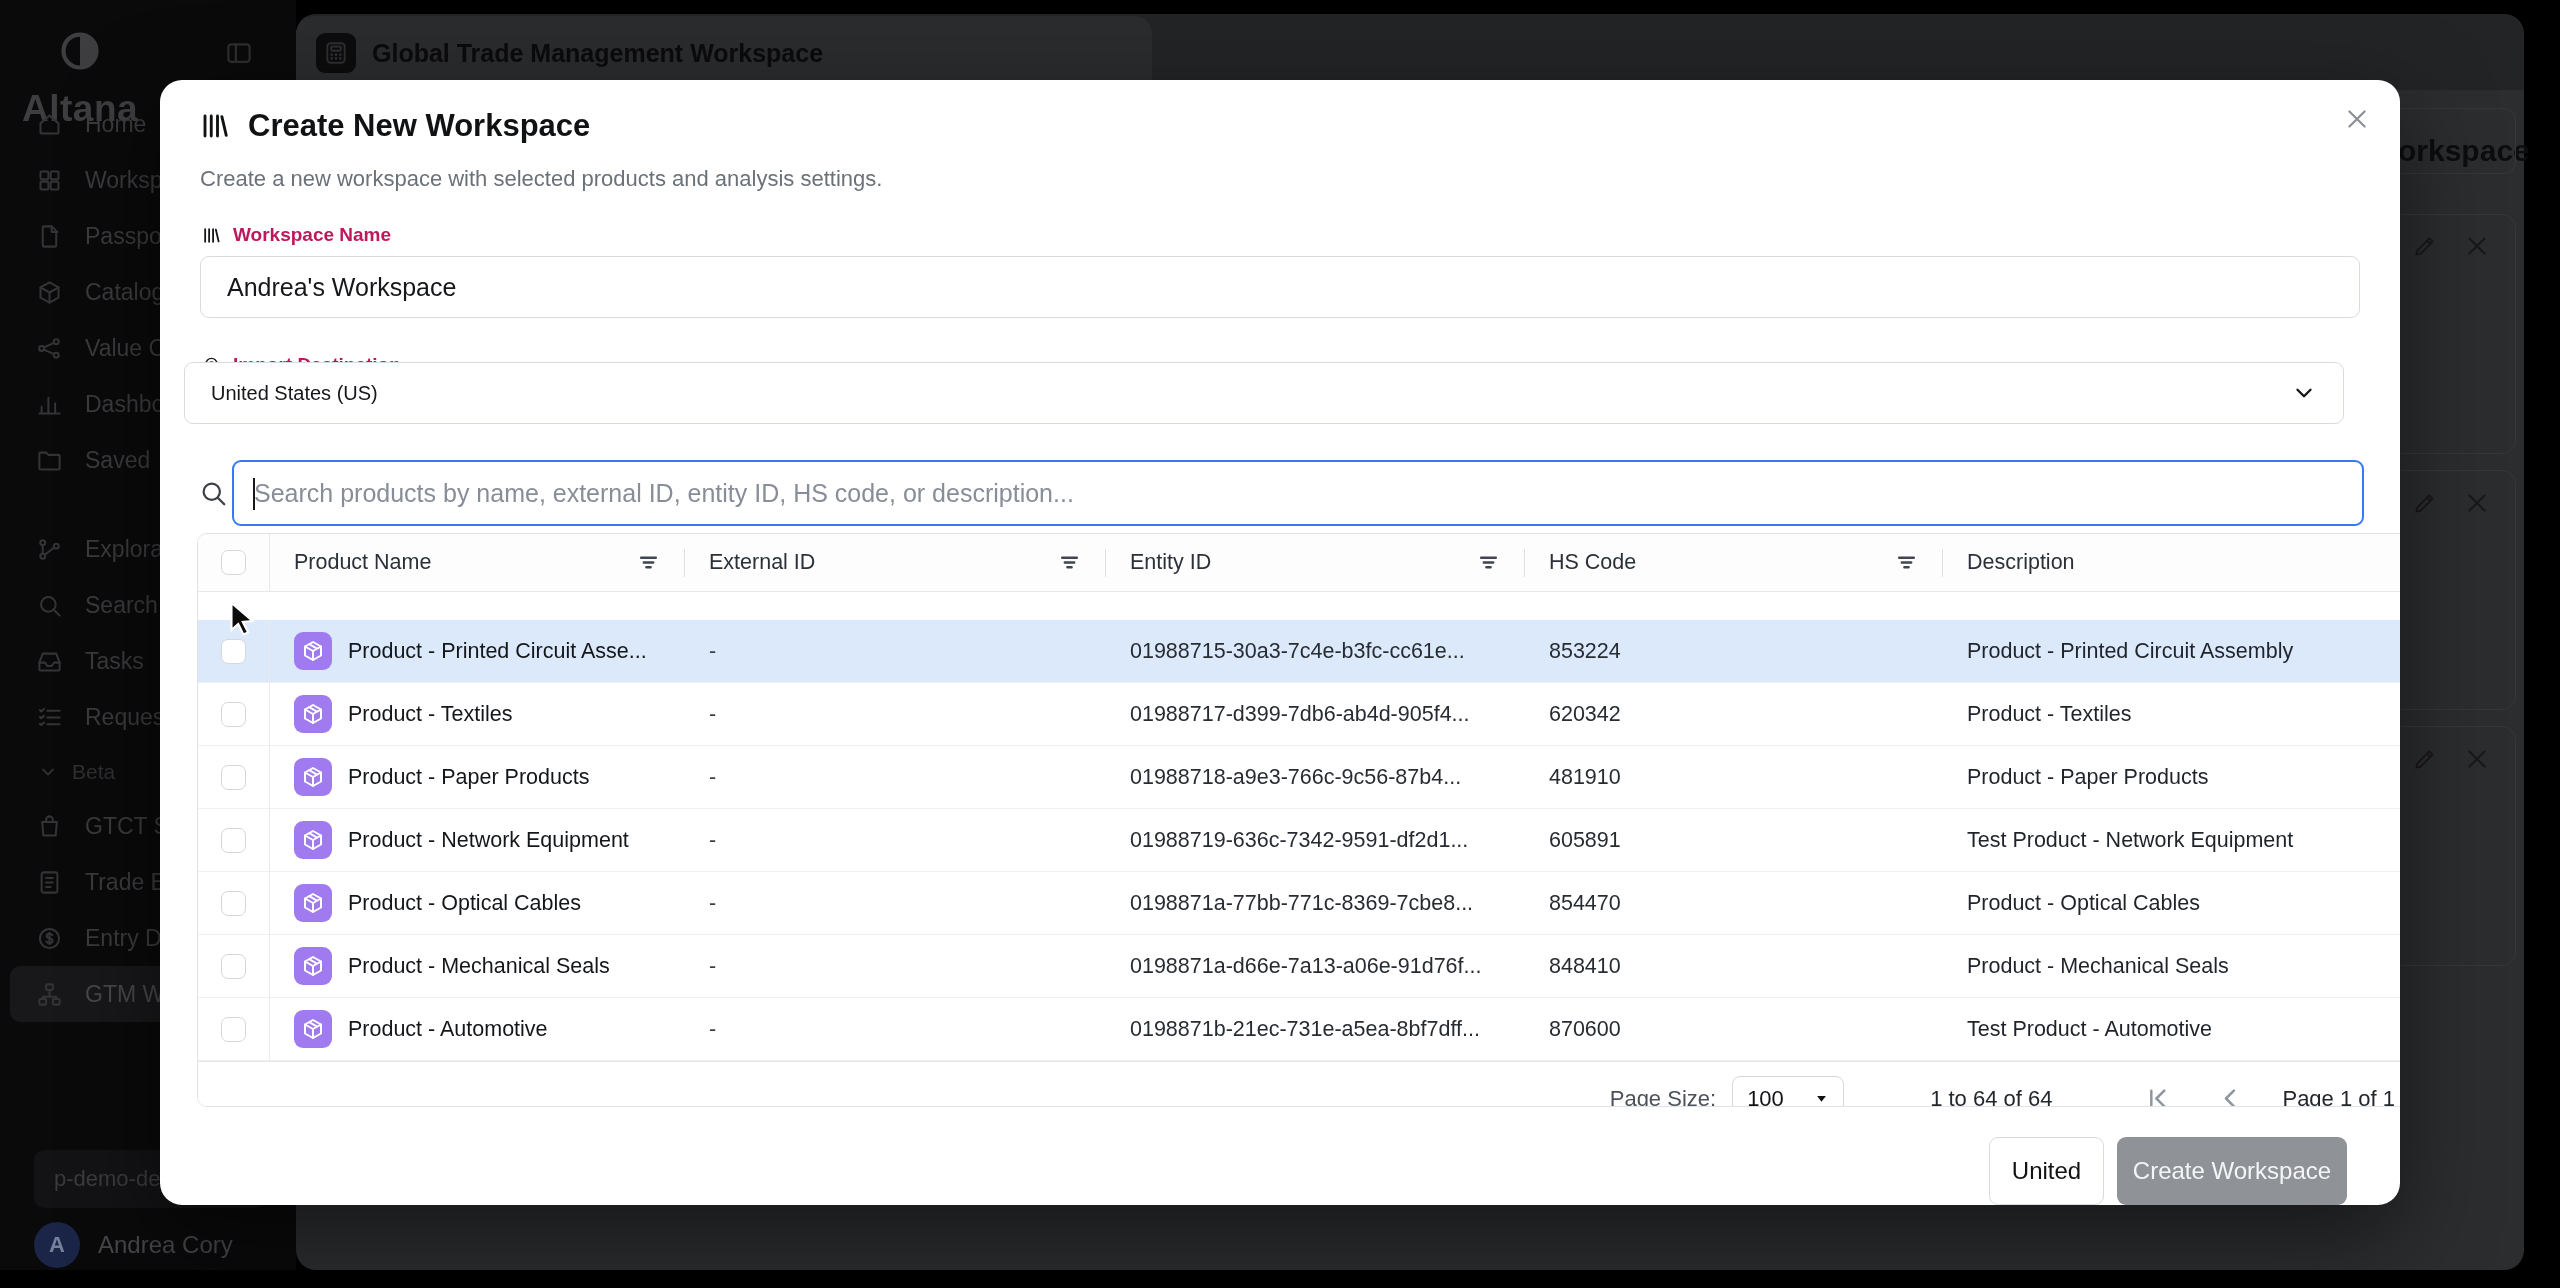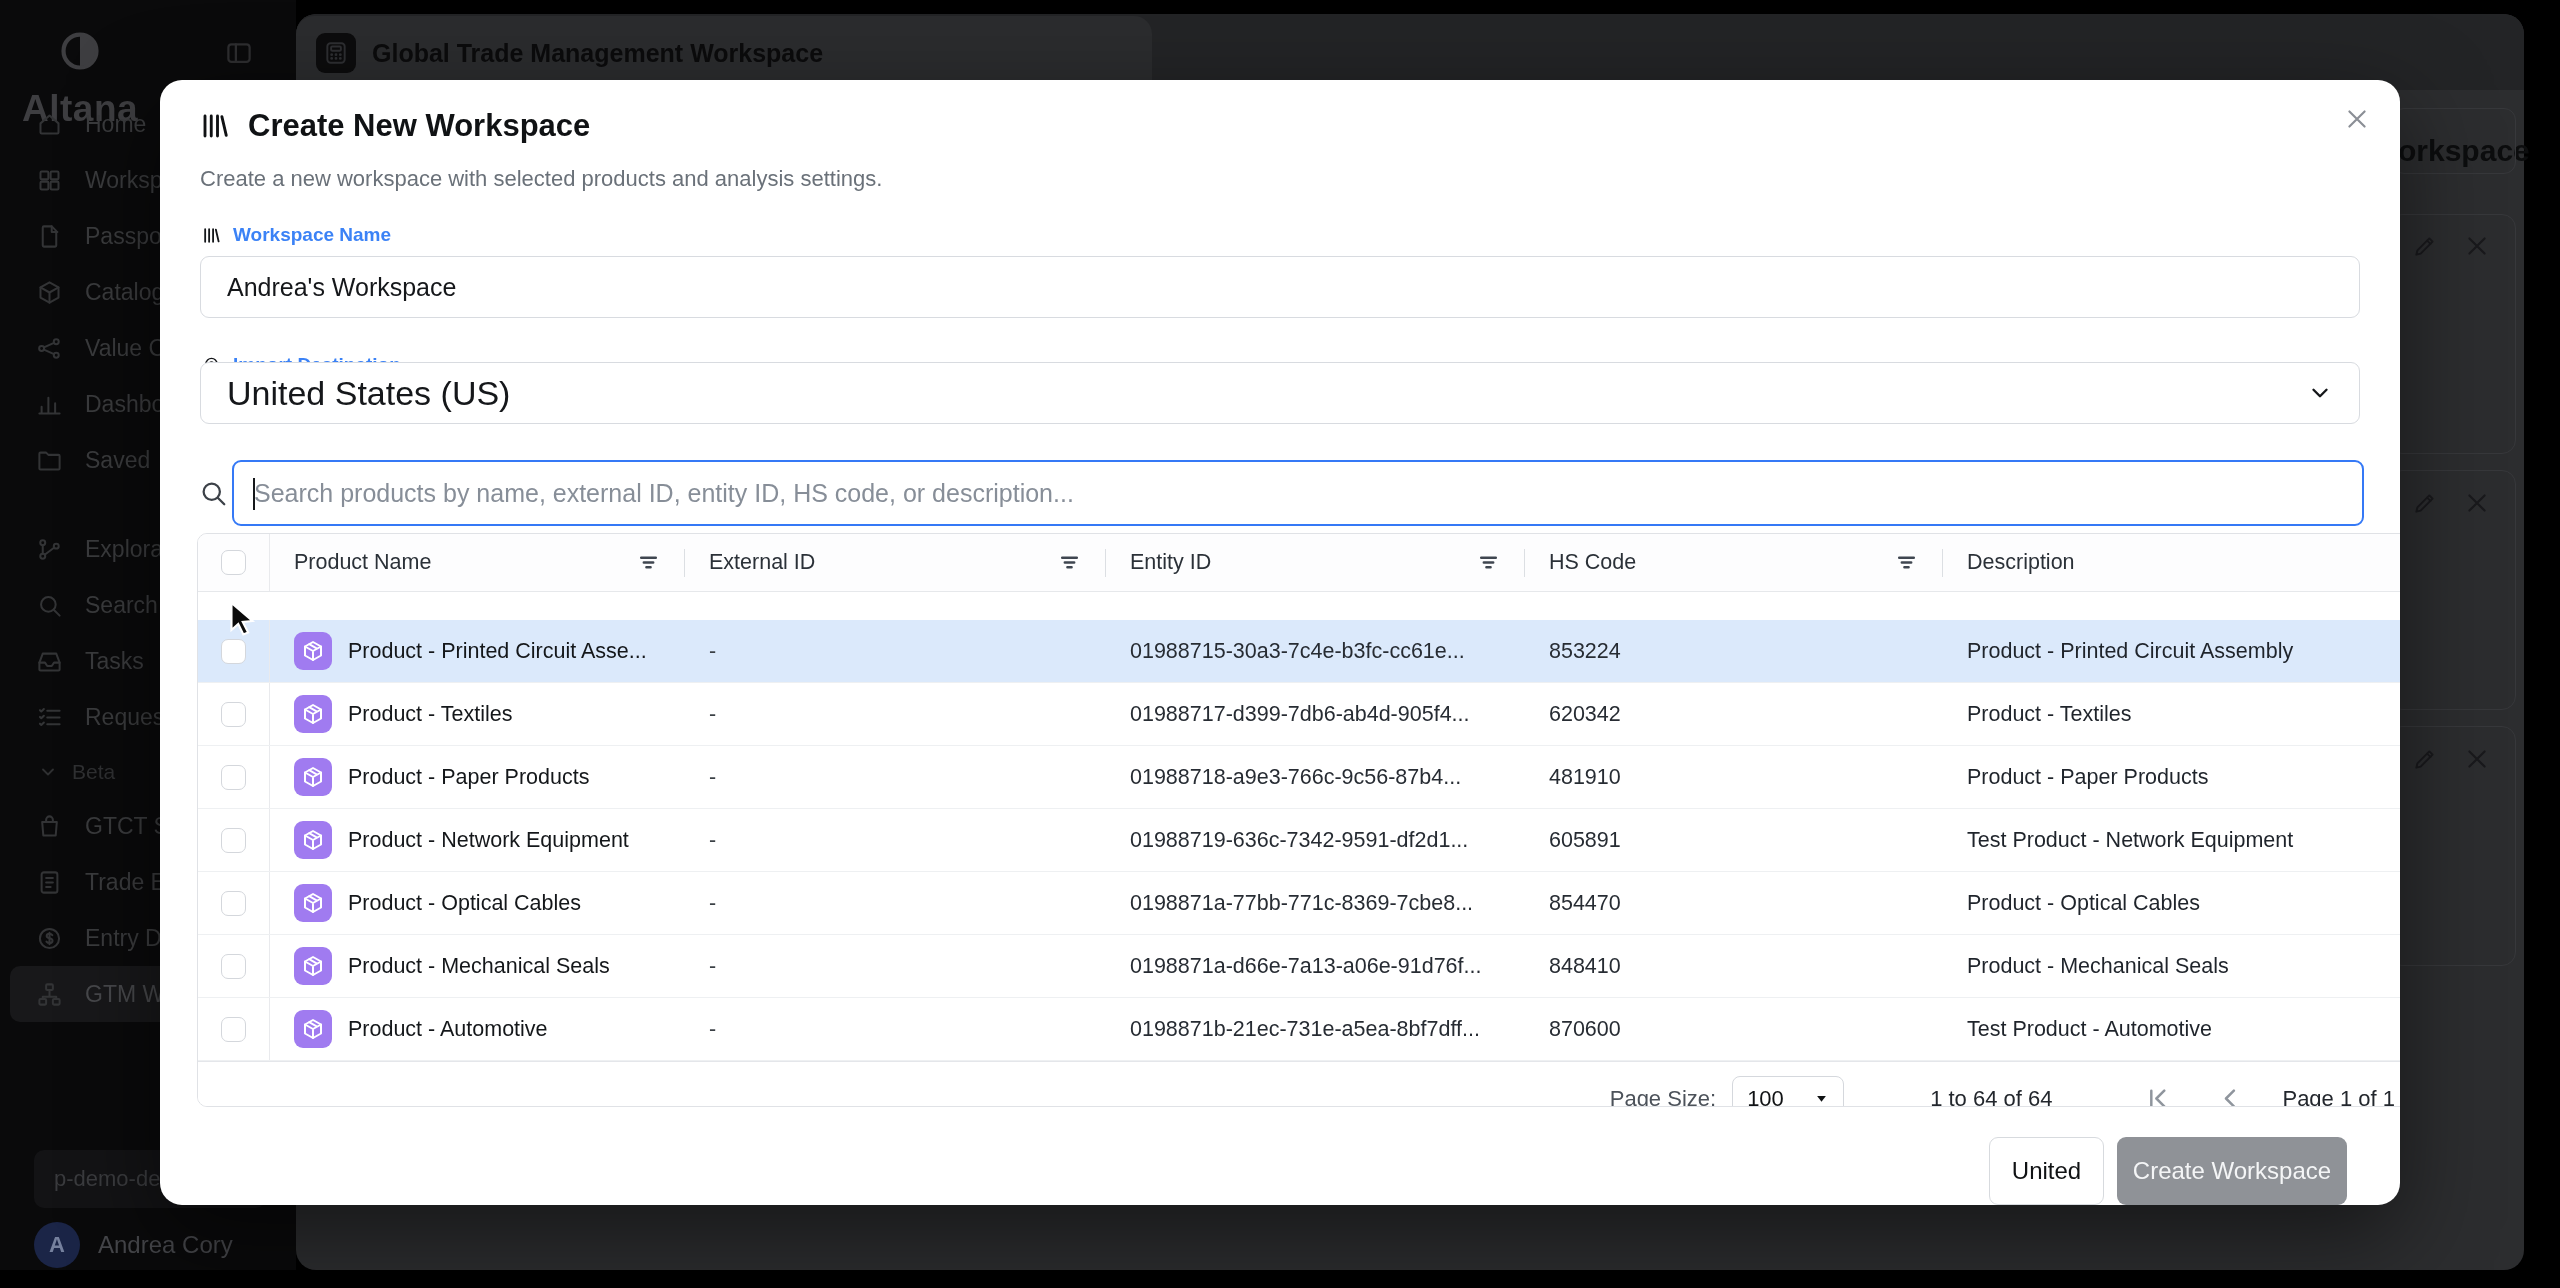--- a/index.html
+++ b/index.html
@@ -38,24 +38,24 @@
   .ghost-row { position:absolute; display:flex; gap:26px; z-index:2; }
   .ghost-row .ico { width:26px; height:26px; color:#19191c; }
 
   
   .modal { position:absolute; left:160px; top:80px; width:2240px; height:1125px; background:#fff; border-radius:22px; box-shadow:0 30px 90px rgba(0,0,0,.5); z-index:10; overflow:hidden; }
   .m-close { position:absolute; top:26px; right:30px; width:26px; height:26px; color:#8b8f96; cursor:pointer; }
   .m-titlerow { position:absolute; left:40px; top:28px; display:flex; align-items:center; gap:18px; }
   .m-titlerow .ico { width:30px; height:32px; color:#101214; }
   .m-title { font-size:31px; font-weight:700; color:#101214; }
   .m-sub { position:absolute; left:40px; top:86px; font-size:22px; color:#6a7179; }
-  .f-label { position:absolute; left:42px; display:flex; align-items:center; gap:12px; color:#3b82f6; font-size:19px; font-weight:700; }
+  .f-label { position:absolute; left:42px; display:flex; align-items:center; gap:12px; color:#be185d; font-size:19px; font-weight:700; }
   .f-label .ico { width:19px; height:19px; color:#15171a; }
   .f-input { position:absolute; left:40px; width:2160px; height:62px; border:1.5px solid #d8dbe0; border-radius:9px; background:#fff; font-size:25px; color:#15171a; padding:0 26px; font-family:"Liberation Sans",sans-serif; outline:none; }
-  .f-select { position:absolute; left:40px; width:2160px; height:62px; border:1.5px solid #d8dbe0; border-radius:9px; background:#fff; display:flex; align-items:center; padding:0 26px; font-size:34px; color:#15171a; justify-content:space-between; cursor:pointer; }
+  .f-select { position:absolute; left:24px; width:2160px; height:62px; border:1.5px solid #d8dbe0; border-radius:9px; background:#fff; display:flex; align-items:center; padding:0 26px; font-size:20px; color:#15171a; justify-content:space-between; cursor:pointer; }
   .f-select .ico { width:26px; height:26px; color:#15171a; }
   .search-row { position:absolute; left:38px; top:380px; width:2164px; }
   .search-ico { position:absolute; left:0; top:18px; width:30px; height:30px; color:#3c4148; }
   .search-box { position:absolute; left:34px; top:0; width:2132px; height:66px; border:2.5px solid #3579f6; border-radius:9px; background:#fff; }
   .search-box input { position:absolute; inset:0; border:none; outline:none; background:transparent; font-size:25px; color:#15171a; padding:0 20px; font-family:"Liberation Sans",sans-serif; }
   .search-box input::placeholder { color:#878e98; }
   .caret { position:absolute; left:19px; top:16px; width:2px; height:32px; background:#15171a; }
 
   
   .ptable { position:absolute; left:37px; top:453px; width:2373px; height:574px; border:1.5px solid #e0e2e6; border-radius:10px; overflow:hidden; background:#fff; }

